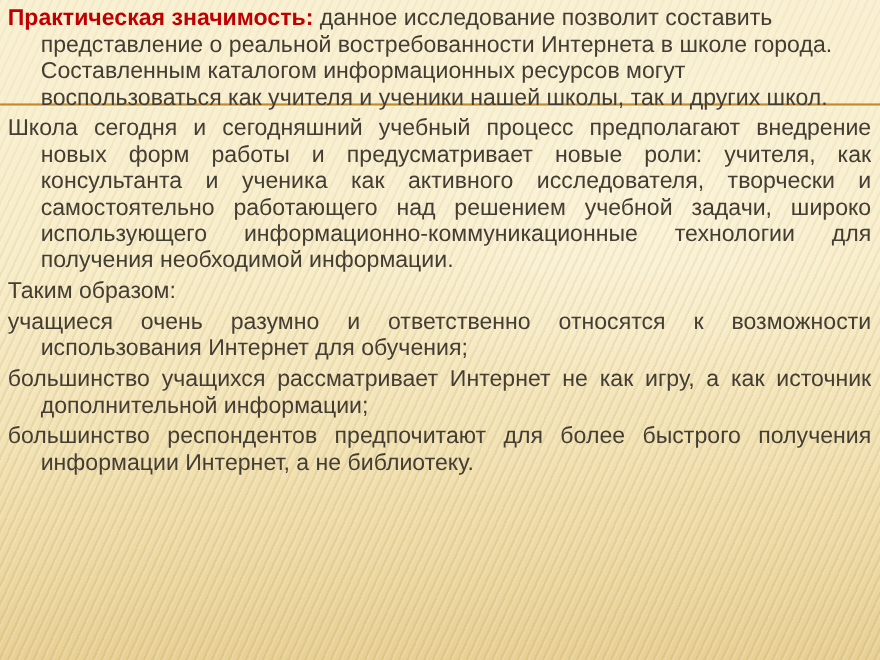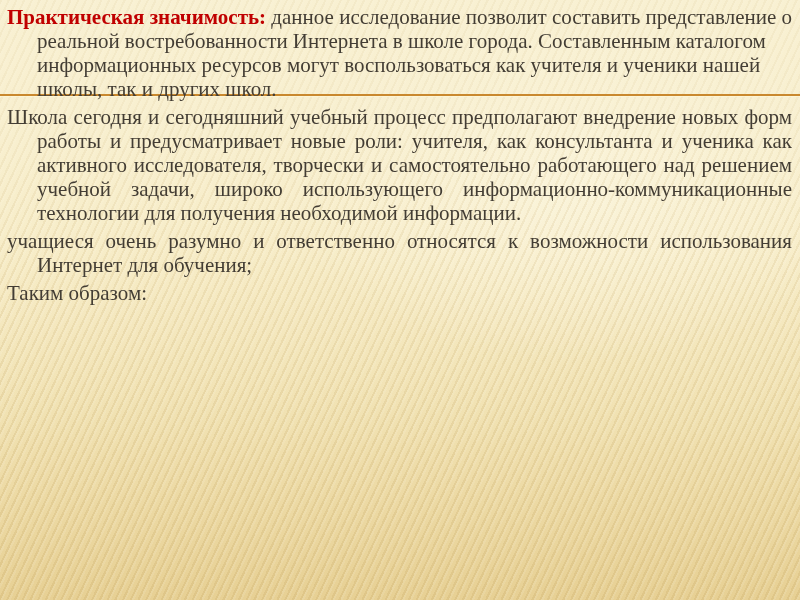--- a/index.html
+++ b/index.html
@@ -4,21 +4,21 @@
 <style>
   html, body { margin: 0; padding: 0; background: #888; }
   .slide {
     position: relative;
     width: 800px;
     height: 600px;
     overflow: hidden;
     background:
       radial-gradient(ellipse 420px 260px at 72% 30%, rgba(255,252,238,0.55), rgba(255,252,238,0) 70%),
       linear-gradient(180deg, #f9f1d2 0%, #f7ecc6 40%, #f0e0af 72%, #e7d094 100%);
-    font-family: Liberation Serif, serif;
+    font-family: Liberation Sans, sans-serif;
   }
   .texture {
     position: absolute;
     inset: 0;
     background:
       repeating-linear-gradient(115deg,
         rgba(167,128,53,0.13) 0px, rgba(167,128,53,0.13) 2px,
         rgba(255,255,255,0.10) 2px, rgba(255,255,255,0.10) 4px,
         rgba(255,250,230,0.0) 4px, rgba(255,250,230,0.0) 7px);
     pointer-events: none;
@@ -68,19 +68,21 @@
   <div class="texture"></div>
   <div class="texture-fade"></div>
   <div class="deco-line"></div>
   <div class="content" id="paragraphs">
   <p class="para left"><span class="lead">Практическая значимость:</span><span class="body-text"> данное исследование позволит составить представление о реальной востребованности Интернета в школе города. Составленным каталогом информационных ресурсов могут воспользоваться как учителя и ученики нашей школы, так и других школ.</span></p>
 
 
 
   <p class="para justify"><span class="body-text">Школа сегодня и сегодняшний учебный процесс предполагают внедрение новых форм работы и предусматривает новые роли: учителя, как консультанта и ученика как активного исследователя, творчески и самостоятельно работающего над решением учебной задачи, широко использующего информационно-коммуникационные технологии для получения необходимой информации.</span></p>
 
+  <p class="para left"><span class="body-text">Таким образом:</span></p>
+
   <p class="para justify"><span class="body-text">учащиеся очень разумно и ответственно относятся к возможности использования Интернет для обучения;</span></p>
 
-  <p class="para left"><span class="body-text">Таким образом:</span></p>
+  <p class="para justify"><span class="body-text">большинство учащихся рассматривает Интернет не как игру, а как источник дополнительной информации;</span></p>
 
-
+  <p class="para justify"><span class="body-text">большинство респондентов предпочитают для более быстрого получения информации Интернет, а не библиотеку.</span></p>
 </div>
 </div>
 
 </body></html>

